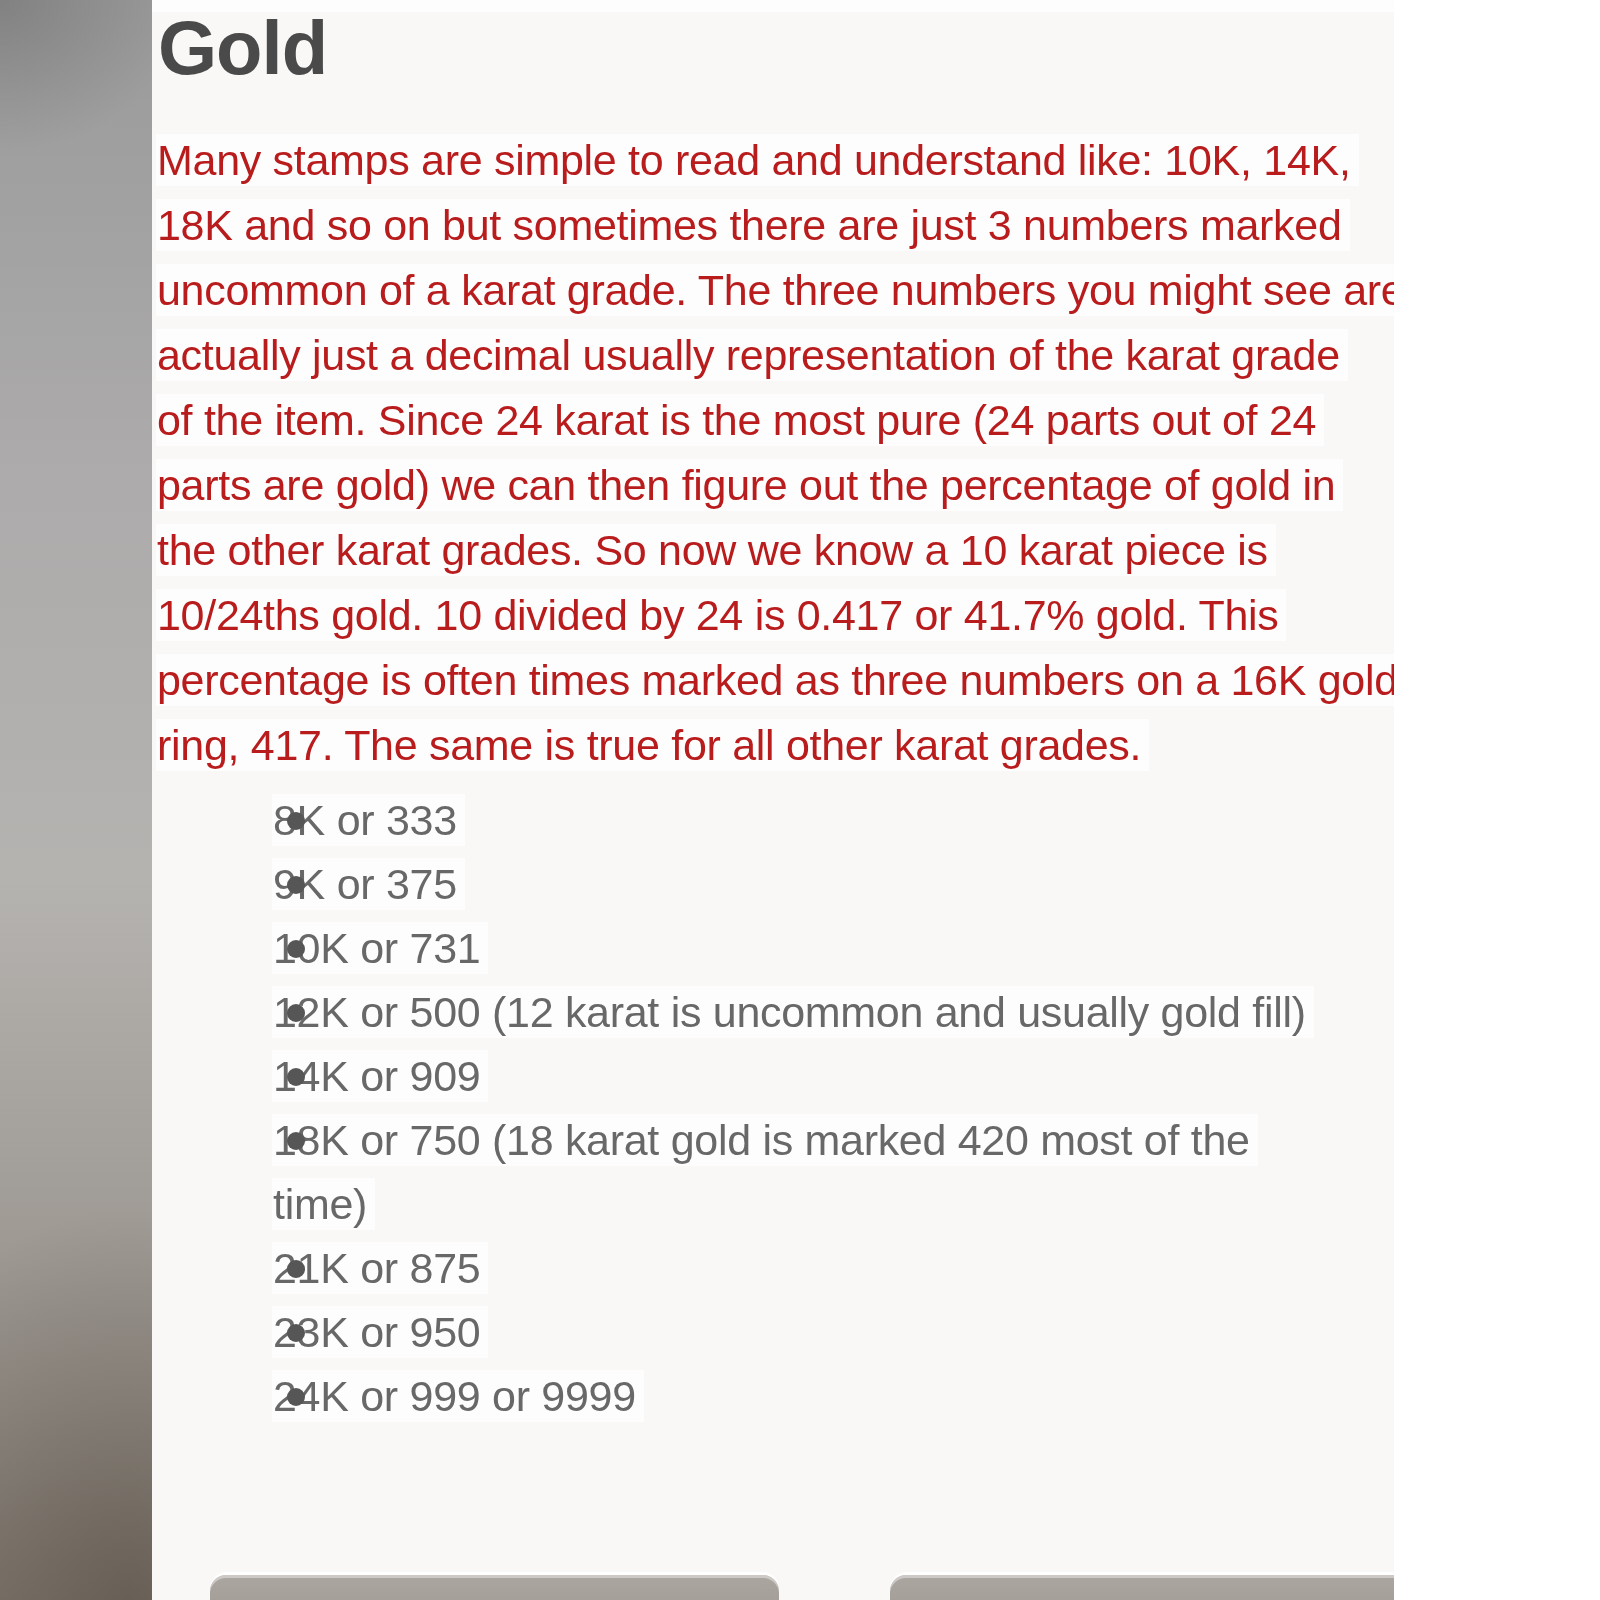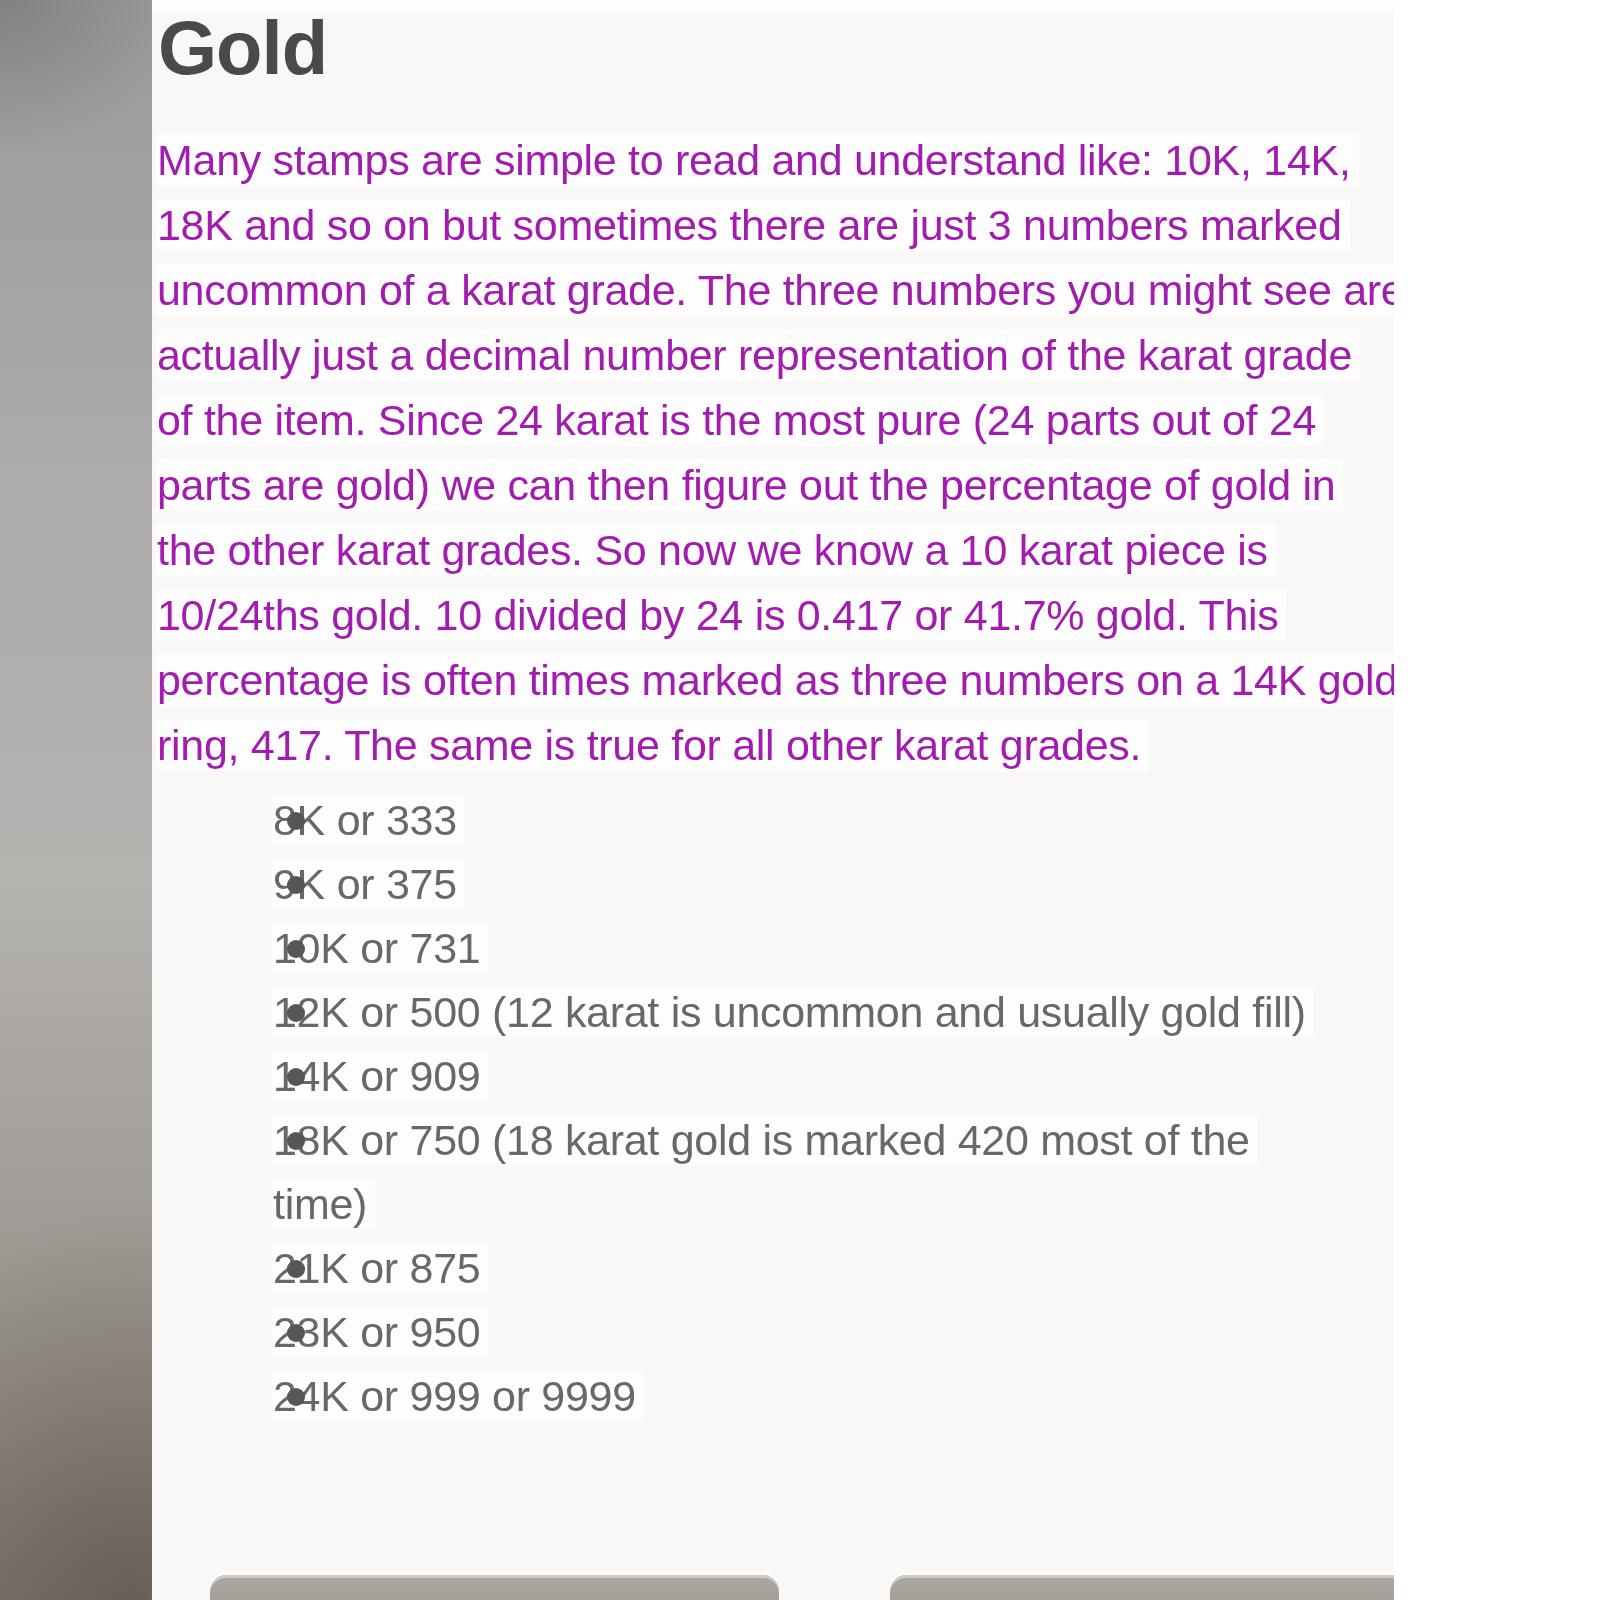--- a/index.html
+++ b/index.html
@@ -40,21 +40,21 @@
   }
   h1.title {
     margin: 0; padding: 8px 0 0 6px;
     font-size: 76px; line-height: 80px;
     font-weight: bold; letter-spacing: -1px;
     color: #4a4a4a;
   }
   .para { margin: 40px 0 0 0; padding: 0 0 0 4px; }
   .pline {
     font-size: 43px; line-height: 65px;
-    color: #a21caf; letter-spacing: -0.3px;
+    color: #b91c1c; letter-spacing: -0.3px;
     white-space: nowrap;
   }
   .txtband { background: rgba(255,255,255,0.75); padding: 2px 8px 2px 1px; }
   ul.karat-list {
     list-style: none;
     margin: 10px 0 0 0; padding: 0;
   }
   ul.karat-list li {
     position: relative;
     padding-left: 120px;
@@ -90,26 +90,26 @@
     <div class="content-top-strip"></div>
 
     <h1 class="title">
       <span>Gold</span>
     </h1>
 
     <div class="para">
       <div class="pline"><span class="txtband">Many stamps are simple to read and understand like: 10K, 14K,</span></div>
       <div class="pline"><span class="txtband">18K and so on but sometimes there are just 3 numbers marked</span></div>
       <div class="pline"><span class="txtband">uncommon of a karat grade. The three numbers you might see are</span></div>
-      <div class="pline"><span class="txtband">actually just a decimal number representation of the karat grade</span></div>
+      <div class="pline"><span class="txtband">actually just a decimal usually representation of the karat grade</span></div>
       <div class="pline"><span class="txtband">of the item. Since 24 karat is the most pure (24 parts out of 24</span></div>
       <div class="pline"><span class="txtband">parts are gold) we can then figure out the percentage of gold in</span></div>
       <div class="pline"><span class="txtband">the other karat grades. So now we know a 10 karat piece is</span></div>
       <div class="pline"><span class="txtband">10/24ths gold. 10 divided by 24 is 0.417 or 41.7% gold. This</span></div>
-      <div class="pline"><span class="txtband">percentage is often times marked as three numbers on a 14K gold</span></div>
+      <div class="pline"><span class="txtband">percentage is often times marked as three numbers on a 16K gold</span></div>
       <div class="pline"><span class="txtband">ring, 417. The same is true for all other karat grades.</span></div>
     </div>
 
     <ul class="karat-list">
       <li>
         <span class="dot"></span>
         <div class="k-lines">
             <div class="k-line"><span class="txtband">8K or 333</span></div>
           </div>
       </li>

